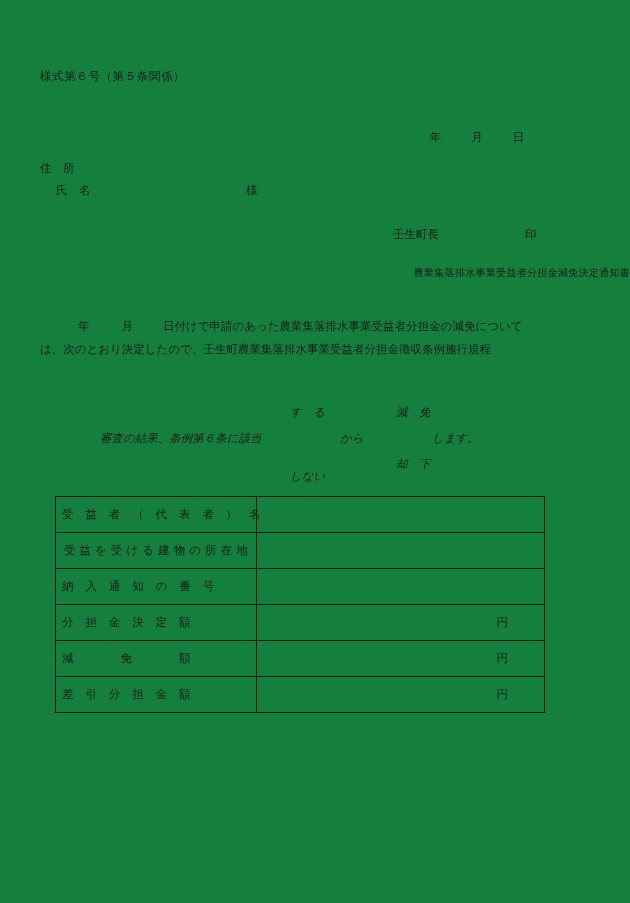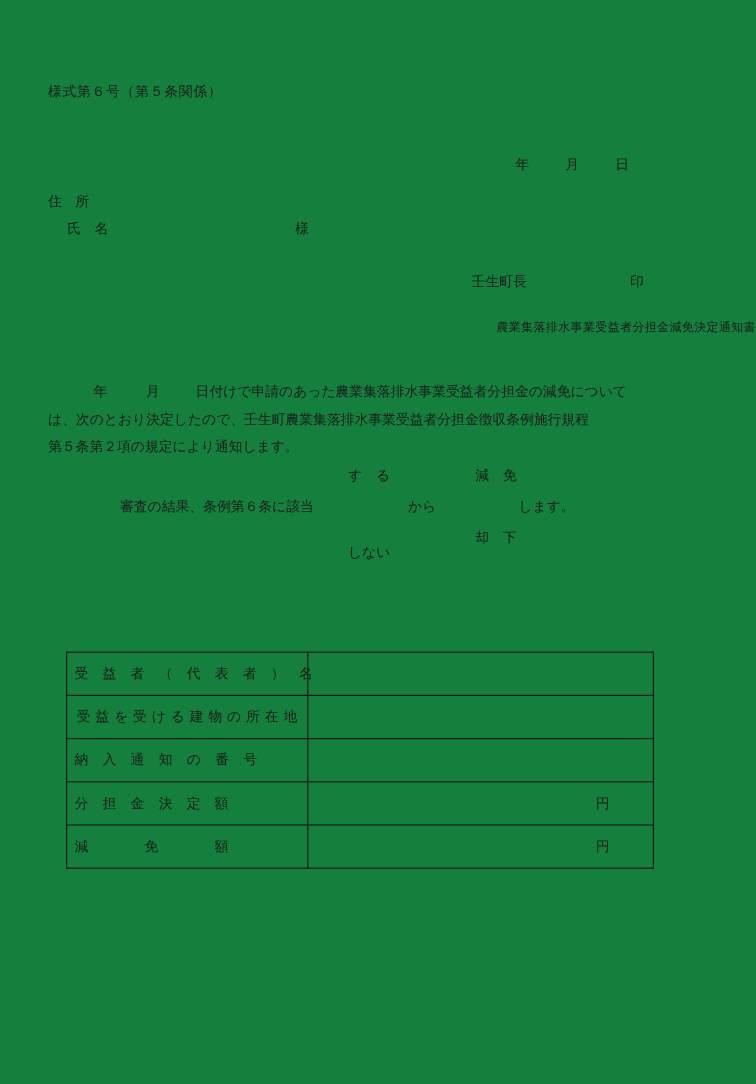--- a/index.html
+++ b/index.html
@@ -74,40 +74,40 @@
     width: 550px;
     font-size: 11.5px;
     line-height: 23px;
   }
   #body-para .lead { display: inline-block; width: 38px; }
   #body-para .sp-y { display: inline-block; width: 32px; }
   #body-para .sp-m { display: inline-block; width: 30px; }
 
   
   #decision-block {
-    left: 0; top: 388px;
+    left: 0; top: 404px;
     width: 510px;
     height: 76px;
     font-size: 11.5px;
+    font-style: italic;
   }
   #decision-upper-cond { left: 290px; top: 0px; }
   #decision-upper-act  { left: 396px; top: 0px; text-align: right; }
   #decision-mid-intro  { left: 100px; top: 26px; }
   #decision-mid-kara   { left: 340px; top: 26px; }
   #decision-mid-tail   { left: 432px; top: 26px; }
   #decision-lower-cond { left: 290px; top: 52px; margin-top: 12px; }
   #decision-lower-act  { left: 396px; top: 52px; }
 
   
   #form-table {
     left: 55px; top: 496px;
     width: 490px;
     border-collapse: collapse;
     table-layout: fixed;
-    margin-top: 47px;
   }
   #form-table td {
     border: 1px solid #1a1a1a;
     height: 35px;
     font-size: 11.5px;
     padding: 0 6px;
     vertical-align: middle;
   }
   #form-table td.label {
     width: 188px;
@@ -144,21 +144,20 @@
   <div class="abs t" id="recipient-honorific">様</div>
 
   <div class="abs t" id="issuer-line">壬生町長</div>
   <div class="abs t" id="issuer-seal">印</div>
 
   <div class="abs" id="doc-title">農業集落排水事業受益者分担金減免決定通知書</div>
 
   <div class="abs" id="body-para">
     <span class="lead"></span><span>年</span><span class="sp-y"></span><span>月</span><span class="sp-m"></span><span>日付けで申請のあった農業集落排水事業受益者分担金の減免について</span><br>
     <span>は、次のとおり決定したので、壬生町農業集落排水事業受益者分担金徴収条例施行規程</span><br>
-    <span>第５条第２項の規定により通知します。</span>
   </div>
 
   <div class="abs" id="decision-block">
     <span class="abs t" id="decision-upper-cond">す　る</span>
     <span class="abs t" id="decision-upper-act">減　免</span>
 
     <span class="abs t" id="decision-mid-intro">審査の結果、条例第６条に該当</span>
     <span class="abs t" id="decision-mid-kara">から</span>
     <span class="abs t" id="decision-mid-tail">します。</span>
 
@@ -191,16 +190,22 @@
             <div class="spread">分　担　金　決　定　額</div>
           </td>
         <td class="value"><span>円</span></td>
       </tr>
       <tr>
         <td class="label">
             <div class="spread">減　　　　免　　　　額</div>
           </td>
         <td class="value"><span>円</span></td>
       </tr>
+      <tr>
+        <td class="label">
+            <div class="spread">差　引　分　担　金　額</div>
+          </td>
+        <td class="value"><span>円</span></td>
+      </tr>
     </tbody>
   </table>
 
 </div>
 
 </body></html>

